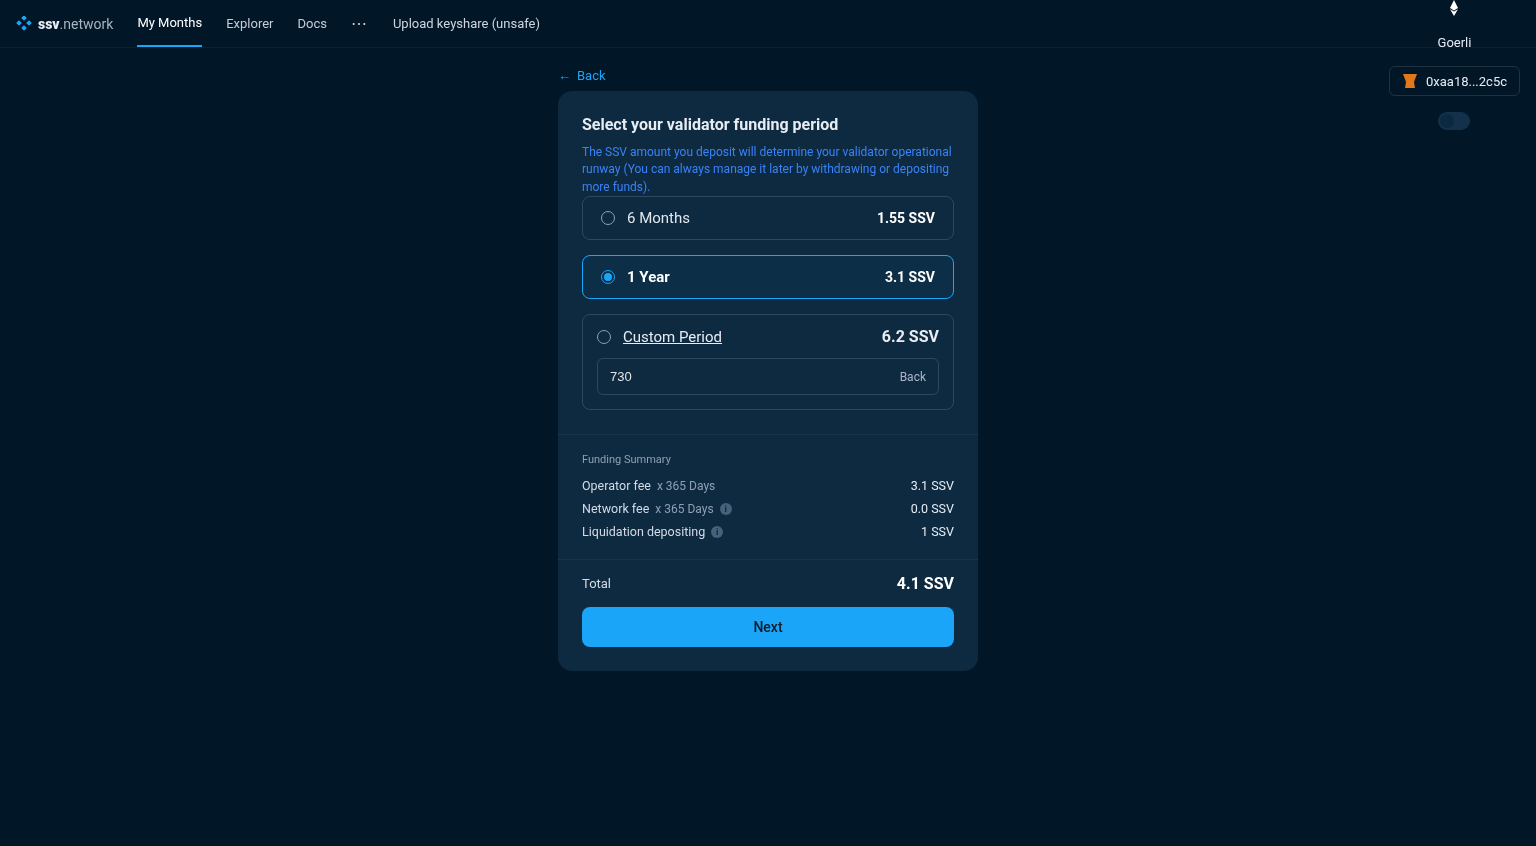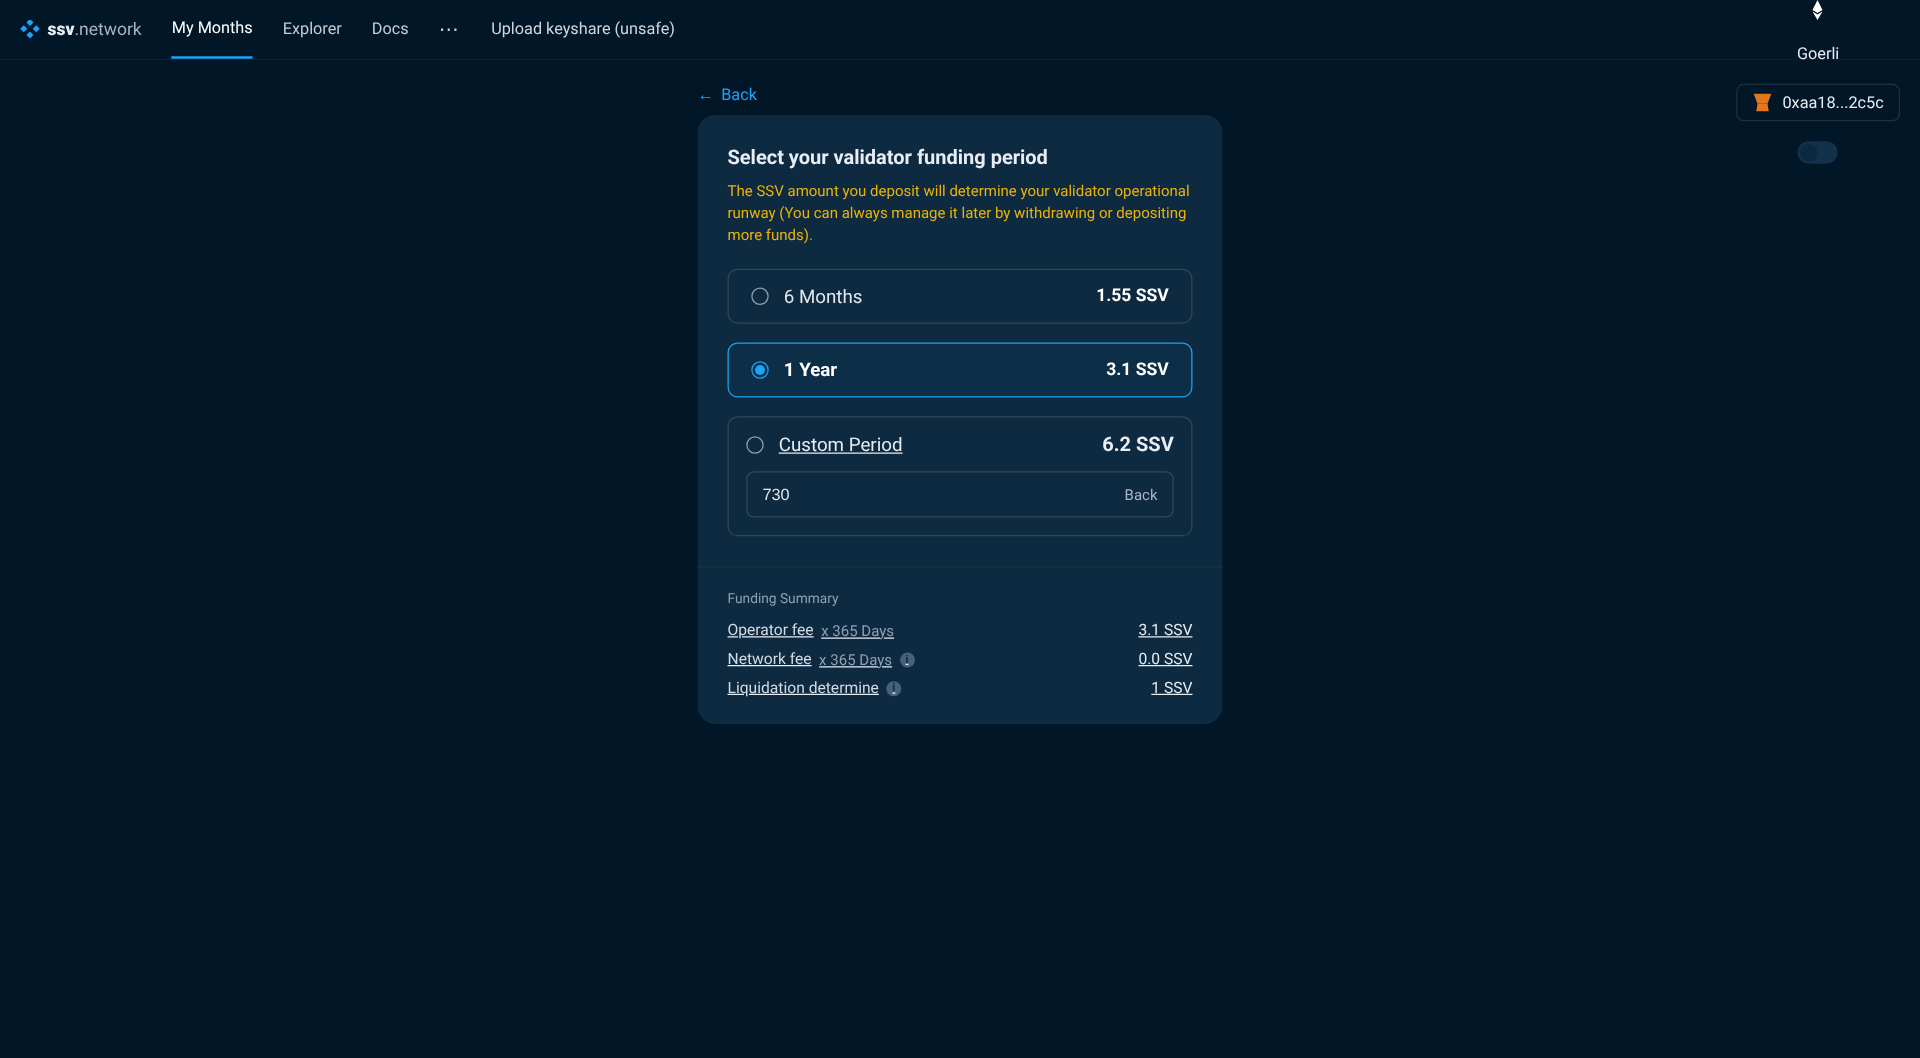--- a/index.html
+++ b/index.html
@@ -53,21 +53,21 @@
     display: flex; align-items: center; gap: 6px; cursor: pointer;
   }
   .card {
     width: 420px;
     background: #0d2a40;
     border-radius: 14px;
     overflow: hidden;
   }
   .card-section { padding: 24px 24px 20px 24px; }
   .card h2 { font-size: 16px; font-weight: 700; margin-bottom: 10px; }
-  .card p.sub { font-size: 12px; line-height: 1.45; color: #eab308; margin-bottom: 18px; }
+  .card p.sub { font-size: 12px; line-height: 1.45; color: #3b82f6; }
   .option {
     border: 1px solid rgba(255,255,255,0.14);
     border-radius: 8px; padding: 12px 18px; margin-bottom: 15px;
     display: flex; align-items: center; justify-content: space-between;
     cursor: pointer;
   }
   .option.selected { border: 1px solid #1ba5f8; background: rgba(27,165,248,0.04); }
   .option-left { display: flex; align-items: center; gap: 12px; }
   .radio {
     width: 14px; height: 14px; border-radius: 50%;
@@ -92,21 +92,21 @@
     padding: 10px 12px;
   }
   .custom-input-row input {
     background: transparent; border: none; outline: none;
     color: #e5e5e5; font-size: 13px; width: 120px;
   }
   .custom-input-row .suffix { color:#aab5c3; font-size:12px; }
   .divider { height:1px; background: rgba(255,255,255,0.05); }
   .summary { padding: 18px 24px 16px 24px; font-size: 12px; }
   .summary .title { color: #8fa0b2; font-size: 11px; margin-bottom: 8px; }
-  .row { display:flex; justify-content:space-between; align-items:flex-end; padding: 4px 0; text-decoration: underline; }
+  .row { display:flex; justify-content:space-between; align-items:flex-end; padding: 4px 0; }
   .row .left { display:flex; align-items:center; gap:6px; color:#d3dbe5; font-size:12.5px;}
   .row .muted { color:#8fa0b2; font-size:12px; }
   .row .val { color:#e6ecf4; font-size:12.5px;}
   .info { width:12px; height:12px; border-radius:50%; background:#46617a; color:#0d2a40; display:inline-flex; align-items:center; justify-content:center; font-size:9px; font-weight:700; }
   .total-section { padding: 14px 24px 24px 24px; }
   .total-row { display:flex; justify-content:space-between; align-items:center; margin-bottom:14px;}
   .total-row .tl { font-size:13px; color:#d3dbe5;}
   .total-row .tv { font-size:16px; font-weight:700; color:#fff;}
   .next-btn {
     width:100%; padding:12px 0; text-align:center; background:#1ba5f8;
@@ -220,24 +220,31 @@
         <div class="row">
           <div class="left">
             <span>Network fee</span>
             <span class="muted">x 365 Days</span>
             <span class="info">i</span>
           </div>
           <span class="val">0.0 SSV</span>
         </div>
         <div class="row">
           <div class="left">
-            <span>Liquidation determine</span>
+            <span>Liquidation depositing</span>
             <span class="info">i</span>
           </div>
           <span class="val">1 SSV</span>
         </div>
       </div>
 
       <div class="divider"></div>
 
+      <div class="total-section">
+        <div class="total-row">
+          <span class="tl">Total</span>
+          <span class="tv">4.1 SSV</span>
+        </div>
+        <div class="next-btn">Next</div>
+      </div>
     </div>
   </div>
 </div>
 
 </body></html>

